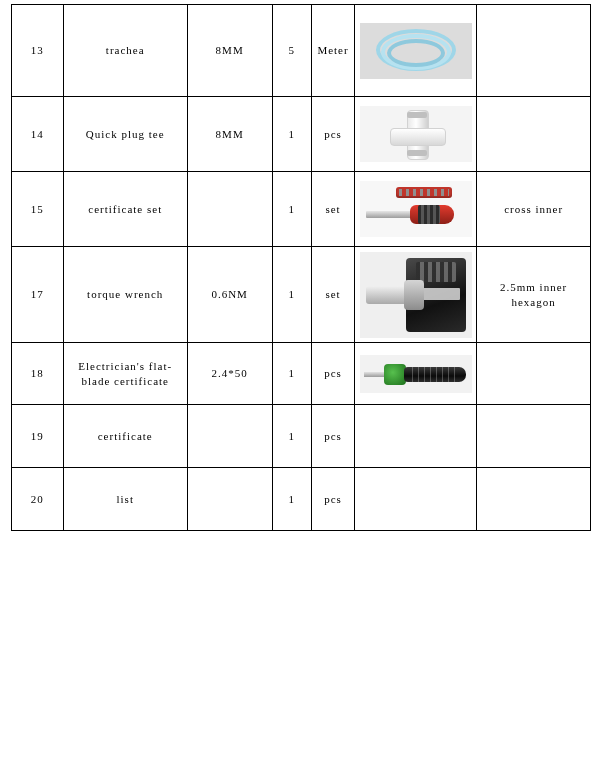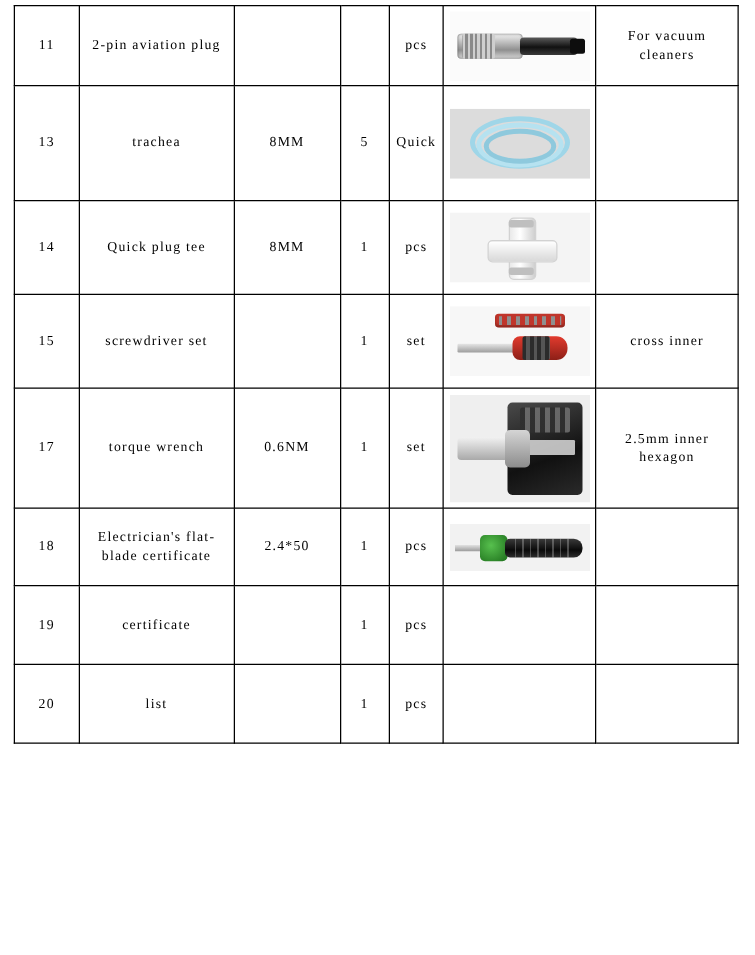--- a/index.html
+++ b/index.html
@@ -244,46 +244,28 @@
       <col class="c-no">
         <col class="c-name">
         <col class="c-spec">
         <col class="c-qty">
       <col class="c-unit">
         <col class="c-img">
         <col class="c-note">
     </colgroup>
     <tbody>
 
-      <tr style="height:64px;">
-        <td>11</td>
-        <td>2-pin aviation plug</td>
-        <td></td>
-        <td></td>
-        <td>pcs</td>
-        <td class="cell-img">
-          <div class="imgbox">
-            <div class="photo ph-plug">
-              <div class="body"></div>
-                <div class="rings"></div>
-              <div class="tail"></div>
-                <div class="cap"></div>
-            </div>
-          </div>
-        </td>
-        <td>For vacuum cleaners</td>
-      </tr>
 
 
       <tr style="height:92px;">
         <td>13</td>
         <td>trachea</td>
         <td>8MM</td>
         <td>5</td>
-        <td>Quick</td>
+        <td>Meter</td>
         <td class="cell-img">
           <div class="imgbox">
             <div class="photo ph-tube">
               <div class="ring1"></div>
                 <div class="ring2"></div>
                 <div class="ring3"></div>
             </div>
           </div>
         </td>
         <td></td>
@@ -303,21 +285,21 @@
               <div class="ringtop"></div>
                 <div class="ringbot"></div>
             </div>
           </div>
         </td>
         <td></td>
       </tr>
 
       <tr style="height:75px;">
         <td>15</td>
-        <td>screwdriver set</td>
+        <td>certificate set</td>
         <td></td>
         <td>1</td>
         <td>set</td>
         <td class="cell-img">
           <div class="imgbox">
             <div class="photo ph-sd">
               <div class="bits"></div>
                 <div class="bitdots"></div>
               <div class="blade"></div>
                 <div class="handle"></div>

